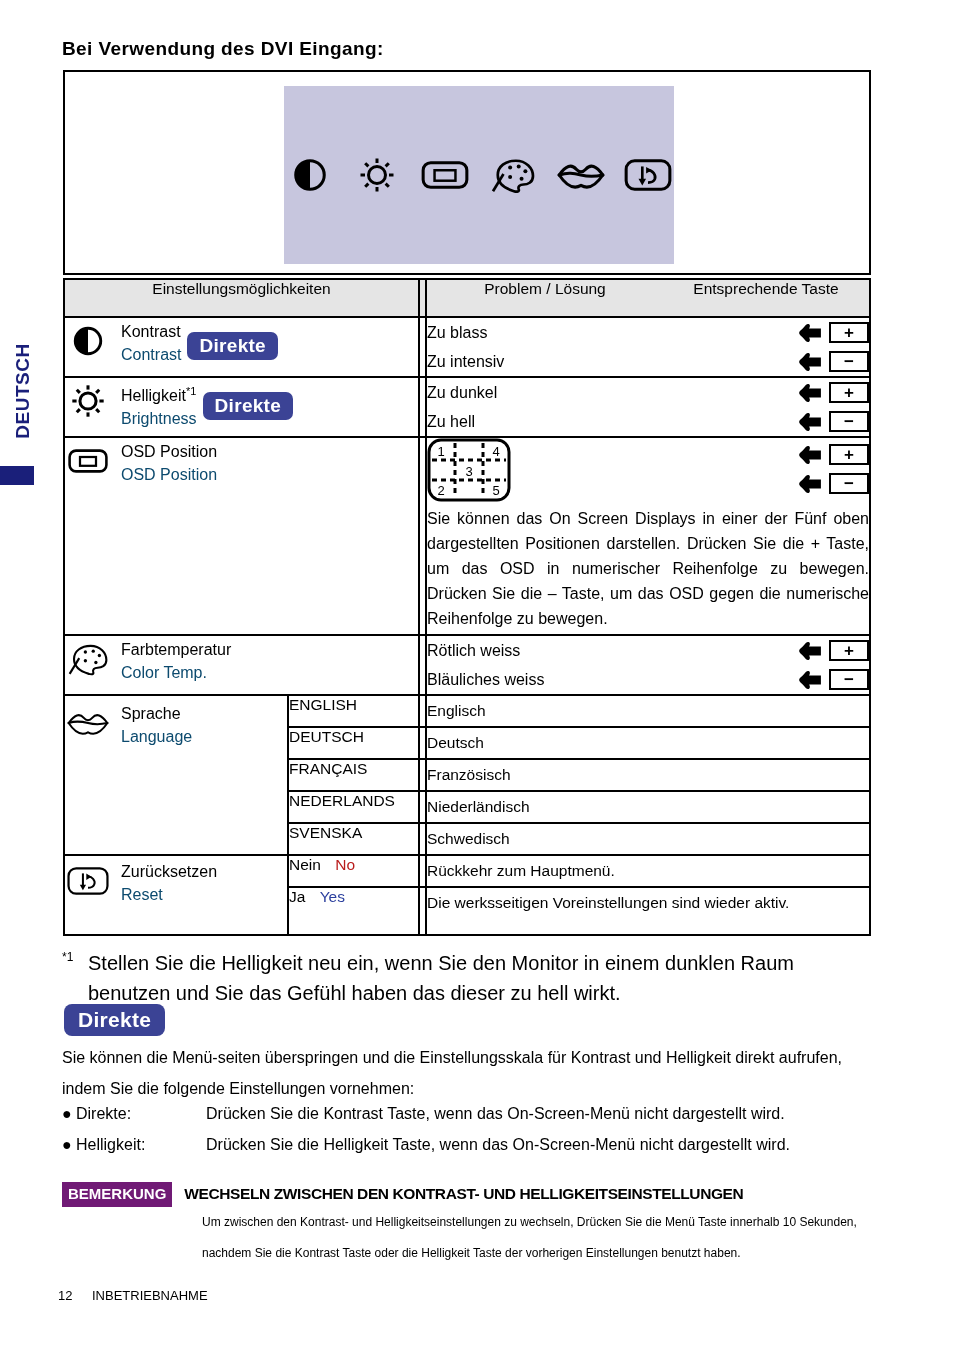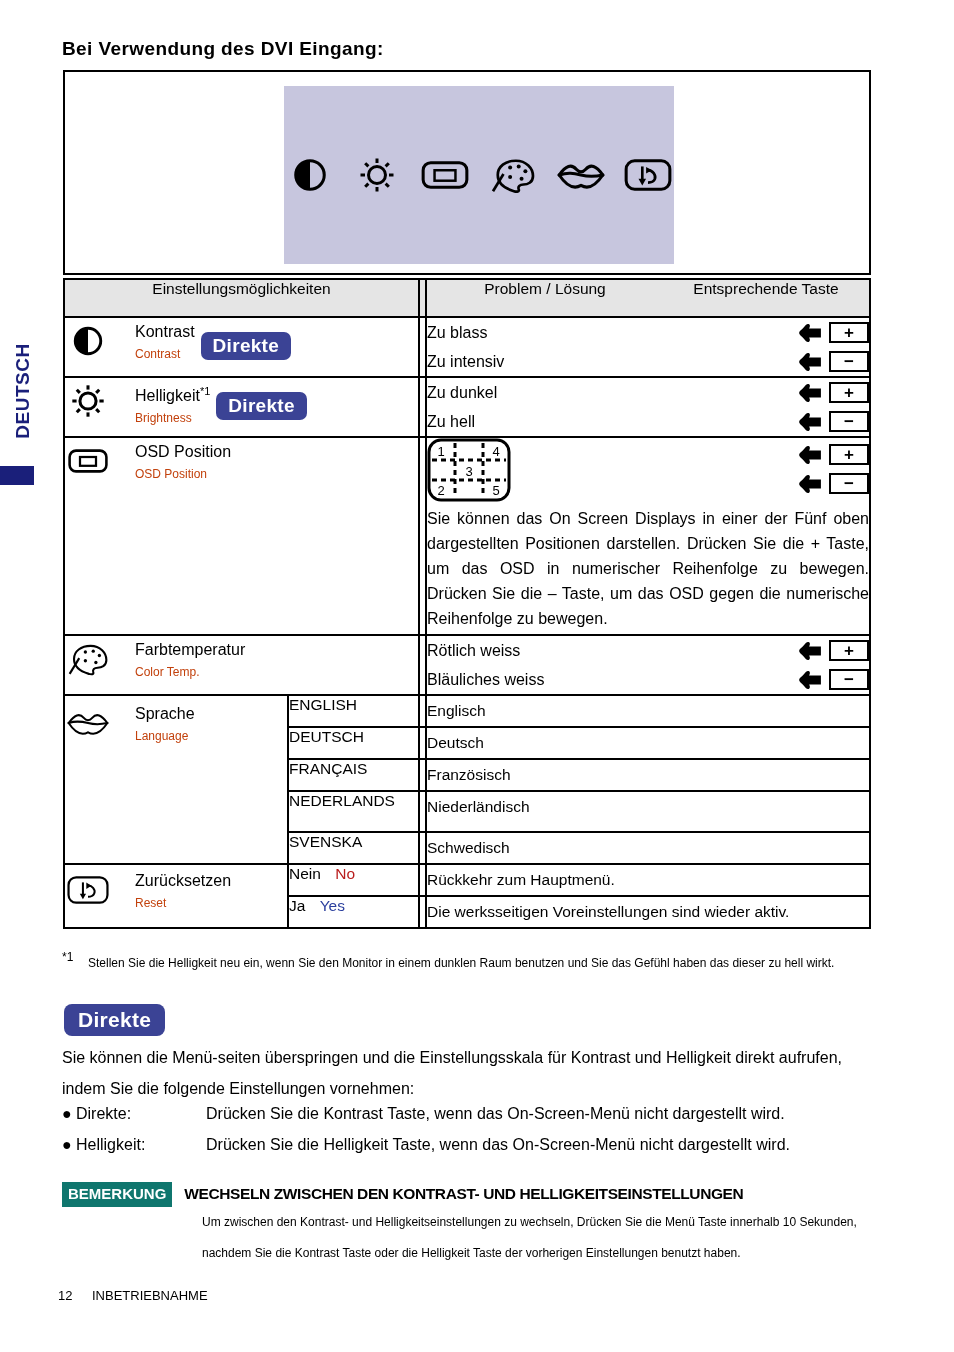--- a/index.html
+++ b/index.html
@@ -77,25 +77,25 @@
   .gapcol { width: 7px; border-top: 2px solid #000; border-bottom: 2px solid #000;
             border-left: 2px solid #000; border-right: 2px solid #000; background:#fff; padding:0; }
   .hdr-right-inner { display: flex; width: 100%; }
   .hdr-right-inner .a { flex: 0 0 236px; text-align: center; }
   .hdr-right-inner .b { flex: 1; text-align: center; }
 
   .leftcell { width: 224px; padding: 8px 0 8px 10px; }
   .subcell  { width: 131px; padding: 6px 0 6px 8px; vertical-align: middle; }
   .rightcell{ padding: 8px 10px 8px 10px; }
 
-  .opt { display: flex; align-items: flex-start; gap: 24px; }
+  .opt { display: flex; align-items: flex-start; gap: 10px; }
   .opt .icon { width: 46px; min-width: 46px; height: 44px; display:flex; align-items:center; justify-content:center; padding-top:2px; }
   .opt .names { padding-top: 2px; }
   .name-de { font-size: 16px; line-height: 23px; white-space: nowrap; }
-  .name-en { font-size: 12px; line-height: 23px; color: #c2410c; white-space: nowrap; }
+  .name-en { font-size: 16px; line-height: 23px; color: #0c4a6e; white-space: nowrap; }
   .sup { font-size: 11px; vertical-align: super; }
 
   .direkte {
     display: inline-block;
     background: #3b4395;
     color: #fff;
     font-weight: bold;
     font-size: 19px;
     border-radius: 7px;
     padding: 4px 12px 5px 12px;
@@ -120,37 +120,37 @@
 
   
   #posmap { width: 92px; height: 62px; position: relative; }
 
   
   #footnote {
     position: absolute; left: 62px; top: 948px; width: 812px;
   }
   #footnote .fnrow { display: flex; }
   #footnote .mark { width: 26px; font-size: 12px; padding-top: 2px; }
-  #footnote .body { flex: 1; font-size: 12px; line-height: 30px; }
+  #footnote .body { flex: 1; font-size: 20px; line-height: 30px; }
 
   #direkte-badge-block { position: absolute; left: 64px; top: 1004px; }
   #direkte-badge-block .direkte { font-size: 21px; padding: 5px 14px 6px 14px; border-radius: 8px;}
 
   #intro { position: absolute; left: 62px; top: 1042px; width: 812px; font-size: 16px; line-height: 31px; }
 
   #bullets { position: absolute; left: 62px; top: 1098px; width: 812px; }
   #bullets .b { display: flex; font-size: 16px; line-height: 31px; }
   #bullets .dot { width: 14px; }
   #bullets .lbl { width: 130px; }
   #bullets .desc { flex: 1; text-align: justify; }
 
   #remark { position: absolute; left: 62px; top: 1182px; width: 812px; }
   #remark .rowtop { display: flex; align-items: flex-start; }
   #remark .tag {
-    background: #0f766e; color: #fff; font-weight: bold; font-size: 15px;
+    background: #701a75; color: #fff; font-weight: bold; font-size: 15px;
     padding: 3px 6px 4px 6px; line-height: 1.2; white-space: nowrap;
   }
   #remark .heading { font-weight: bold; font-size: 15.5px; padding-left: 12px; padding-top: 3px; letter-spacing: -0.4px; }
   #remark .rbody { padding-left: 140px; font-size: 12px; line-height: 31px; }
 
   #footer { position: absolute; left: 58px; top: 1288px; font-size: 13px; }
   #footer .pg { display:inline-block; width: 34px; }
 </style>
 </head>
 <body>
@@ -471,21 +471,21 @@
       <td class="rightcell" style="padding-top:6px;padding-bottom:6px;">Deutsch</td>
     </tr>
     <tr>
       <td class="subcell">FRANÇAIS</td>
       <td class="gapcol"></td>
       <td class="rightcell" style="padding-top:6px;padding-bottom:6px;">Französisch</td>
     </tr>
     <tr>
       <td class="subcell">NEDERLANDS</td>
       <td class="gapcol"></td>
-      <td class="rightcell" style="padding-top:6px;padding-bottom:15px;border-radius:15px;">Niederländisch</td>
+      <td class="rightcell" style="padding-top:6px;padding-bottom:6px;border-radius:15px;">Niederländisch</td>
     </tr>
     <tr>
       <td class="subcell">SVENSKA</td>
       <td class="gapcol"></td>
       <td class="rightcell" style="padding-top:6px;padding-bottom:6px;">Schwedisch</td>
     </tr>
 
     <tr>
       <td class="leftcell" rowspan="2" style="vertical-align:top;border-radius:17px;">
         <div class="opt" style="padding-top:2px;">
@@ -510,21 +510,21 @@
       </td>
       <td class="gapcol"></td>
       <td class="rightcell" style="padding-top:6px;padding-bottom:6px;">Rückkehr zum Hauptmenü.</td>
     </tr>
     <tr>
       <td class="subcell">
         <span>Ja</span>
         <span style="color:#2b3f9e;padding-left:10px;">Yes</span>
       </td>
       <td class="gapcol"></td>
-      <td class="rightcell" style="padding-top:6px;padding-bottom:6px;">Die werksseitigen Voreinstellungen sind wieder aktiv.</td>
+      <td class="rightcell" style="padding-top:6px;padding-bottom:22px;">Die werksseitigen Voreinstellungen sind wieder aktiv.</td>
     </tr>
 
   </tbody>
     </table>
 
   <div id="footnote">
     <div class="fnrow">
       <div class="mark">*1</div>
       <div class="body">Stellen Sie die Helligkeit neu ein, wenn Sie den Monitor in einem dunklen Raum benutzen und Sie das Gefühl haben das dieser zu hell wirkt.</div>
     </div>

